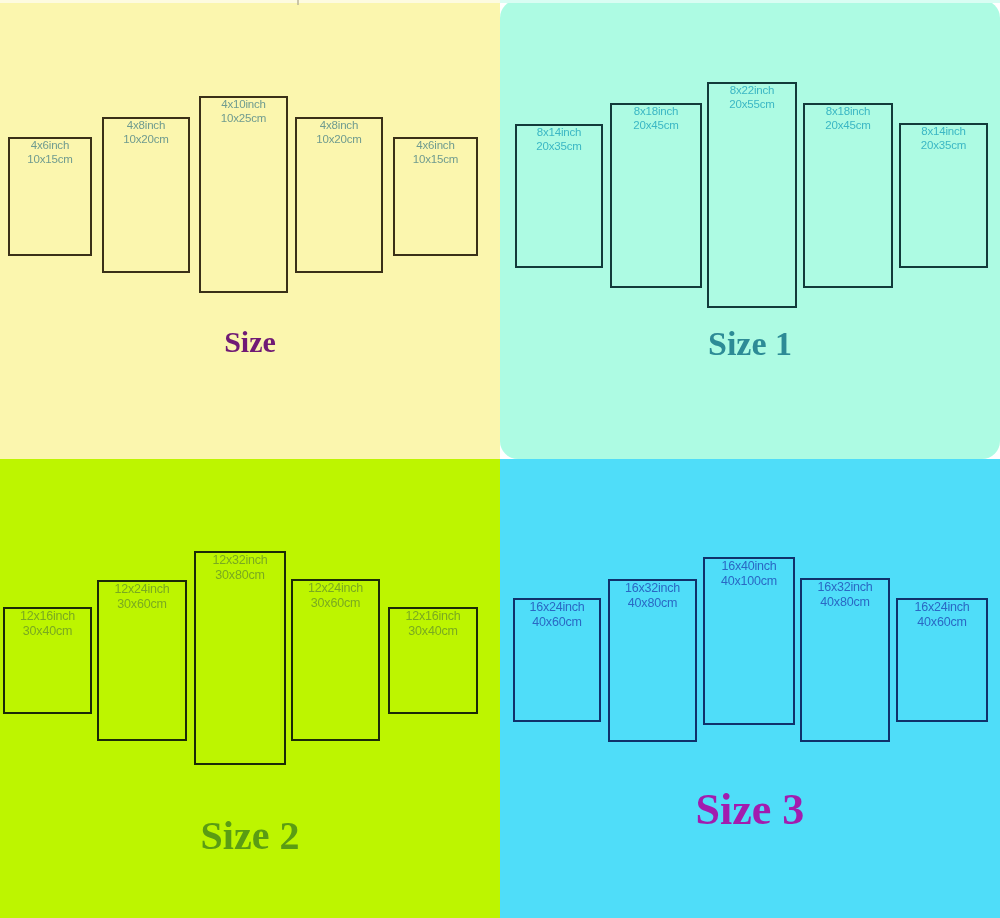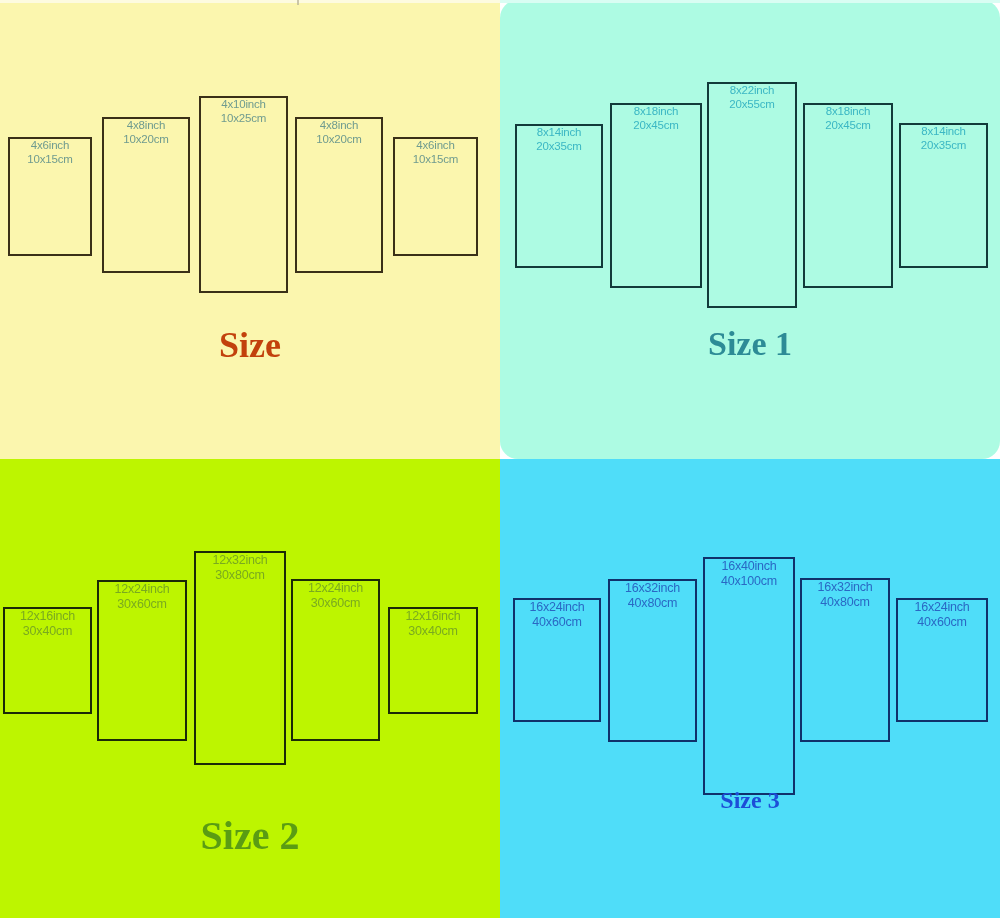--- a/index.html
+++ b/index.html
@@ -102,21 +102,21 @@
           <span class="ln">4x8inch</span>
           <span class="ln">10x20cm</span>
         </div>
       </div>
       <div class="panel" style="left: 393px; top: 137px; width: 85px; height: 119px; border: 2.2px solid rgb(58, 48, 24);">
         <div class="panel-label" style="color: rgb(111, 155, 143); font-size: 11.5px;">
           <span class="ln">4x6inch</span>
           <span class="ln">10x15cm</span>
         </div>
       </div>
-      <div class="quad-title" style="top: 327px; font-size: 36px; color: #c2410c;">Size</div>
+      <div class="quad-title" style="top: 327px; font-size: 30px; color: #701a75;">Size</div>
     </div>
   <div class="quadrant q-tr" style="background: rgb(173, 251, 227);">
       <div class="panel" style="left: 15px; top: 124px; width: 88px; height: 144px; border: 2.2px solid rgb(18, 58, 58);">
         <div class="panel-label" style="color: rgb(59, 183, 196); font-size: 11.5px;">
           <span class="ln">8x14inch</span>
           <span class="ln">20x35cm</span>
         </div>
       </div>
       <div class="panel" style="left: 110px; top: 103px; width: 92px; height: 185px; border: 2.2px solid rgb(18, 58, 58);">
         <div class="panel-label" style="color: rgb(59, 183, 196); font-size: 11.5px;">
@@ -183,38 +183,38 @@
           <span class="ln">16x24inch</span>
           <span class="ln">40x60cm</span>
         </div>
       </div>
       <div class="panel" style="left: 108px; top: 120px; width: 89px; height: 163px; border: 2.4px solid rgb(16, 49, 107);">
         <div class="panel-label" style="color: rgb(42, 104, 196); font-size: 12.5px;">
           <span class="ln">16x32inch</span>
           <span class="ln">40x80cm</span>
         </div>
       </div>
-      <div class="panel" style="left: 203px; top: 98px; width: 92px; height: 238px; border: 2.4px solid rgb(16, 49, 107);">
+      <div class="panel" style="left: 203px; top: 98px; width: 92px; height: 168px; border: 2.4px solid rgb(16, 49, 107);">
         <div class="panel-label" style="color: rgb(42, 104, 196); font-size: 12.5px;">
           <span class="ln">16x40inch</span>
           <span class="ln">40x100cm</span>
         </div>
       </div>
       <div class="panel" style="left: 300px; top: 119px; width: 90px; height: 164px; border: 2.4px solid rgb(16, 49, 107);">
         <div class="panel-label" style="color: rgb(42, 104, 196); font-size: 12.5px;">
           <span class="ln">16x32inch</span>
           <span class="ln">40x80cm</span>
         </div>
       </div>
       <div class="panel" style="left: 396px; top: 139px; width: 92px; height: 124px; border: 2.4px solid rgb(16, 49, 107);">
         <div class="panel-label" style="color: rgb(42, 104, 196); font-size: 12.5px;">
           <span class="ln">16x24inch</span>
           <span class="ln">40x60cm</span>
         </div>
       </div>
-      <div class="quad-title" style="top: 329px; font-size: 24px; color: #1d4ed8;">Size 3</div>
+      <div class="quad-title" style="top: 329px; font-size: 44px; color: #a21caf;">Size 3</div>
     </div>
 
   <div class="top-hairline th-left"></div>
   <div class="top-hairline th-right"></div>
   <div class="edge-tick"></div>
 
 </div>
 
 </body></html>

